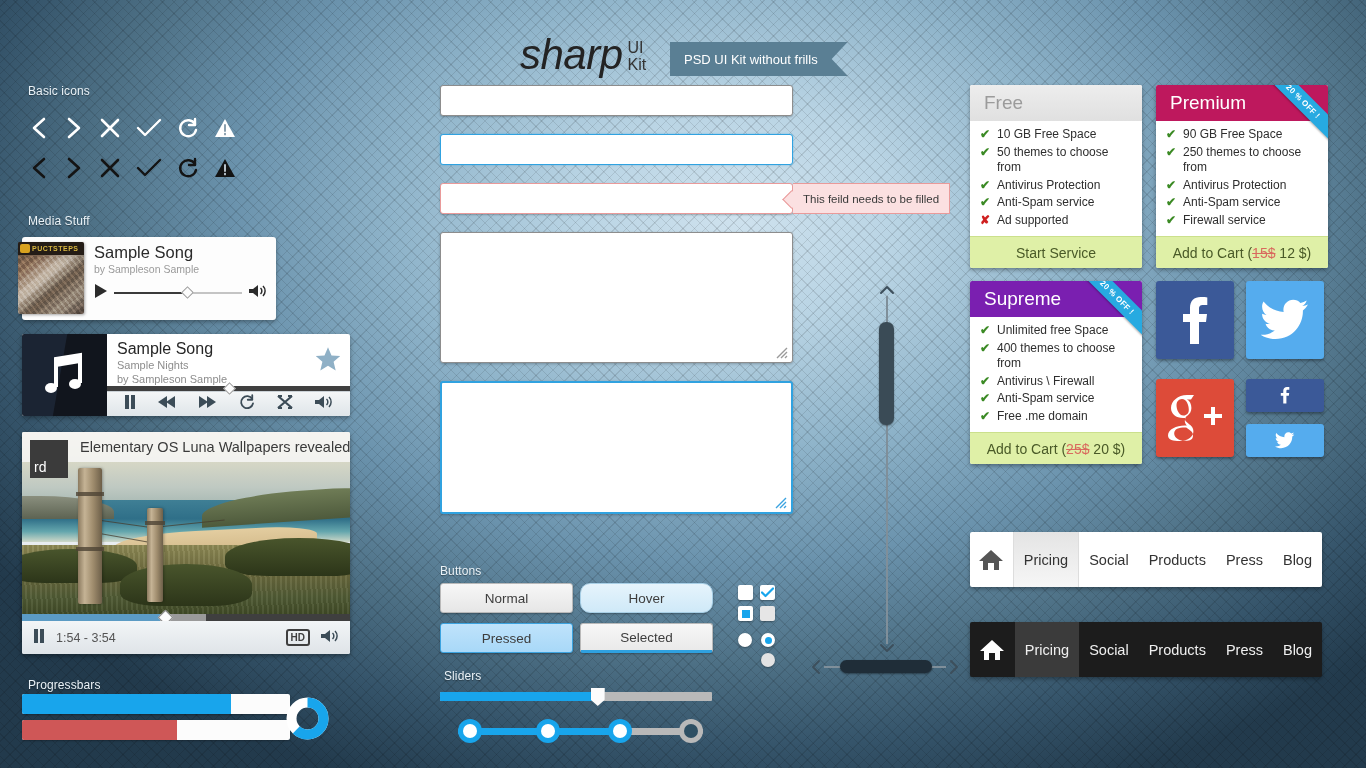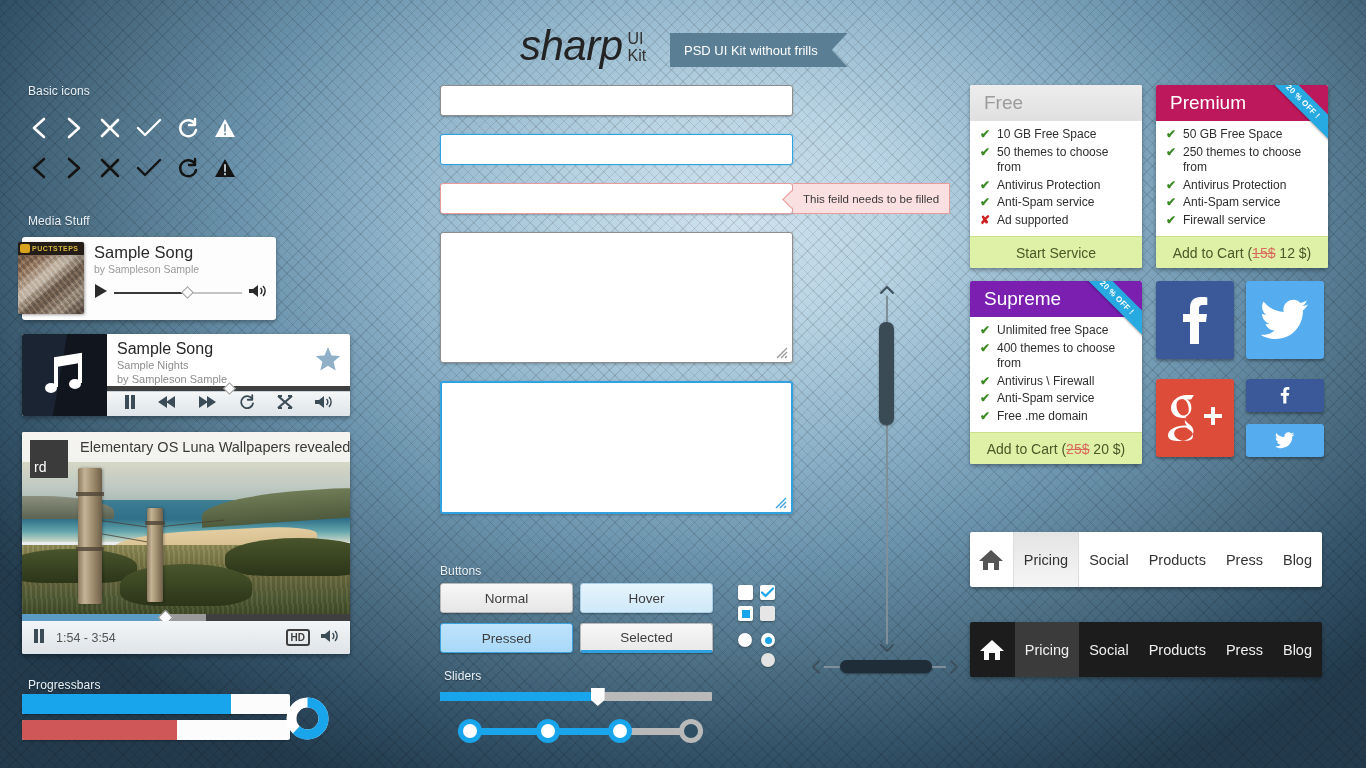--- a/index.html
+++ b/index.html
@@ -21,21 +21,21 @@
       repeating-linear-gradient(-45deg, rgba(0,0,0,.10) 0 1px, transparent 1px 8px);
     pointer-events: none;
   }
   .section-label {
     position: absolute;
     color: #eaf2f7; font-size: 12px; letter-spacing: .1px;
     text-shadow: 0 1px 1px rgba(0,0,0,.35);
   }
 
   
-  #header { position: absolute; left: 0; top: 3px; width: 100%; height: 82px; }
+  #header { position: absolute; left: 0; top: 12px; width: 100%; height: 82px; }
   .logo-wrap {
     position: absolute; left: 520px; top: 22px;
     display: flex; align-items: flex-end; gap: 5px;
   }
   .logo-main {
     font-family: "Liberation Sans", sans-serif;
     font-size: 42px; font-style: italic; font-weight: 300;
     color: #232323; letter-spacing: -0.5px; line-height: 42px;
   }
   .logo-sub {
@@ -220,21 +220,21 @@
 
   
   #buttons { position: absolute; left: 440px; top: 565px; }
   .btn {
     width: 133px; height: 30px; border-radius: 3px; font-size: 13.5px;
     display: flex; align-items: center; justify-content: center;
     box-shadow: 0 1px 2px rgba(0,0,0,.3); cursor: pointer; color: #3d3d3d;
     border: 1px solid #b9b9b9;
   }
   .btn.normal   { background: linear-gradient(180deg,#f7f7f7,#e6e6e6); }
-  .btn.hover    { background: linear-gradient(180deg,#e6f4fc,#cfe9f8); border-color: #a8cfe6; }
+  .btn.hover    { background: linear-gradient(180deg,#e6f4fc,#cfe9f8); border-color: #a8cfe6; border-radius: 10px; }
   .btn.pressed  { background: linear-gradient(180deg,#bfe3fb,#a8d8f8); border-color: #3ba3e0; }
   .btn.selected { background: linear-gradient(180deg,#f7f7f7,#eaeaea); border-bottom: 3px solid #2fa1e0; }
   .btn-grid { display: grid; grid-template-columns: 133px 133px; gap: 10px 7px; }
   .checks { position: absolute; left: 298px; top: 20px; }
   .cb { width: 15px; height: 15px; border-radius: 2px; display: inline-flex;
         align-items: center; justify-content: center; box-shadow: 0 1px 2px rgba(0,0,0,.35); }
   .cb.white { background: #fff; } .cb.gray { background: #e6e6e6; }
   .cb-inner { width: 8px; height: 8px; background: #18a5ec; }
   .rb { width: 14px; height: 14px; border-radius: 50%; display: inline-flex;
         align-items: center; justify-content: center; box-shadow: 0 1px 2px rgba(0,0,0,.35); }
@@ -701,21 +701,21 @@
         <span>Start Service</span>
       </div>
     </div>
 
     <div class="card">
       <div class="card-head premium">Premium</div>
       <div class="ribbon-corner">20 % OFF !</div>
       <div class="card-body">
         <div class="feat">
             <span class="mk ok">✔</span>
-            <span>50 GB Free Space</span>
+            <span>90 GB Free Space</span>
           </div>
         <div class="feat">
             <span class="mk ok">✔</span>
             <span>250 themes to choose from</span>
           </div>
         <div class="feat">
             <span class="mk ok">✔</span>
             <span>Antivirus Protection</span>
           </div>
         <div class="feat">

